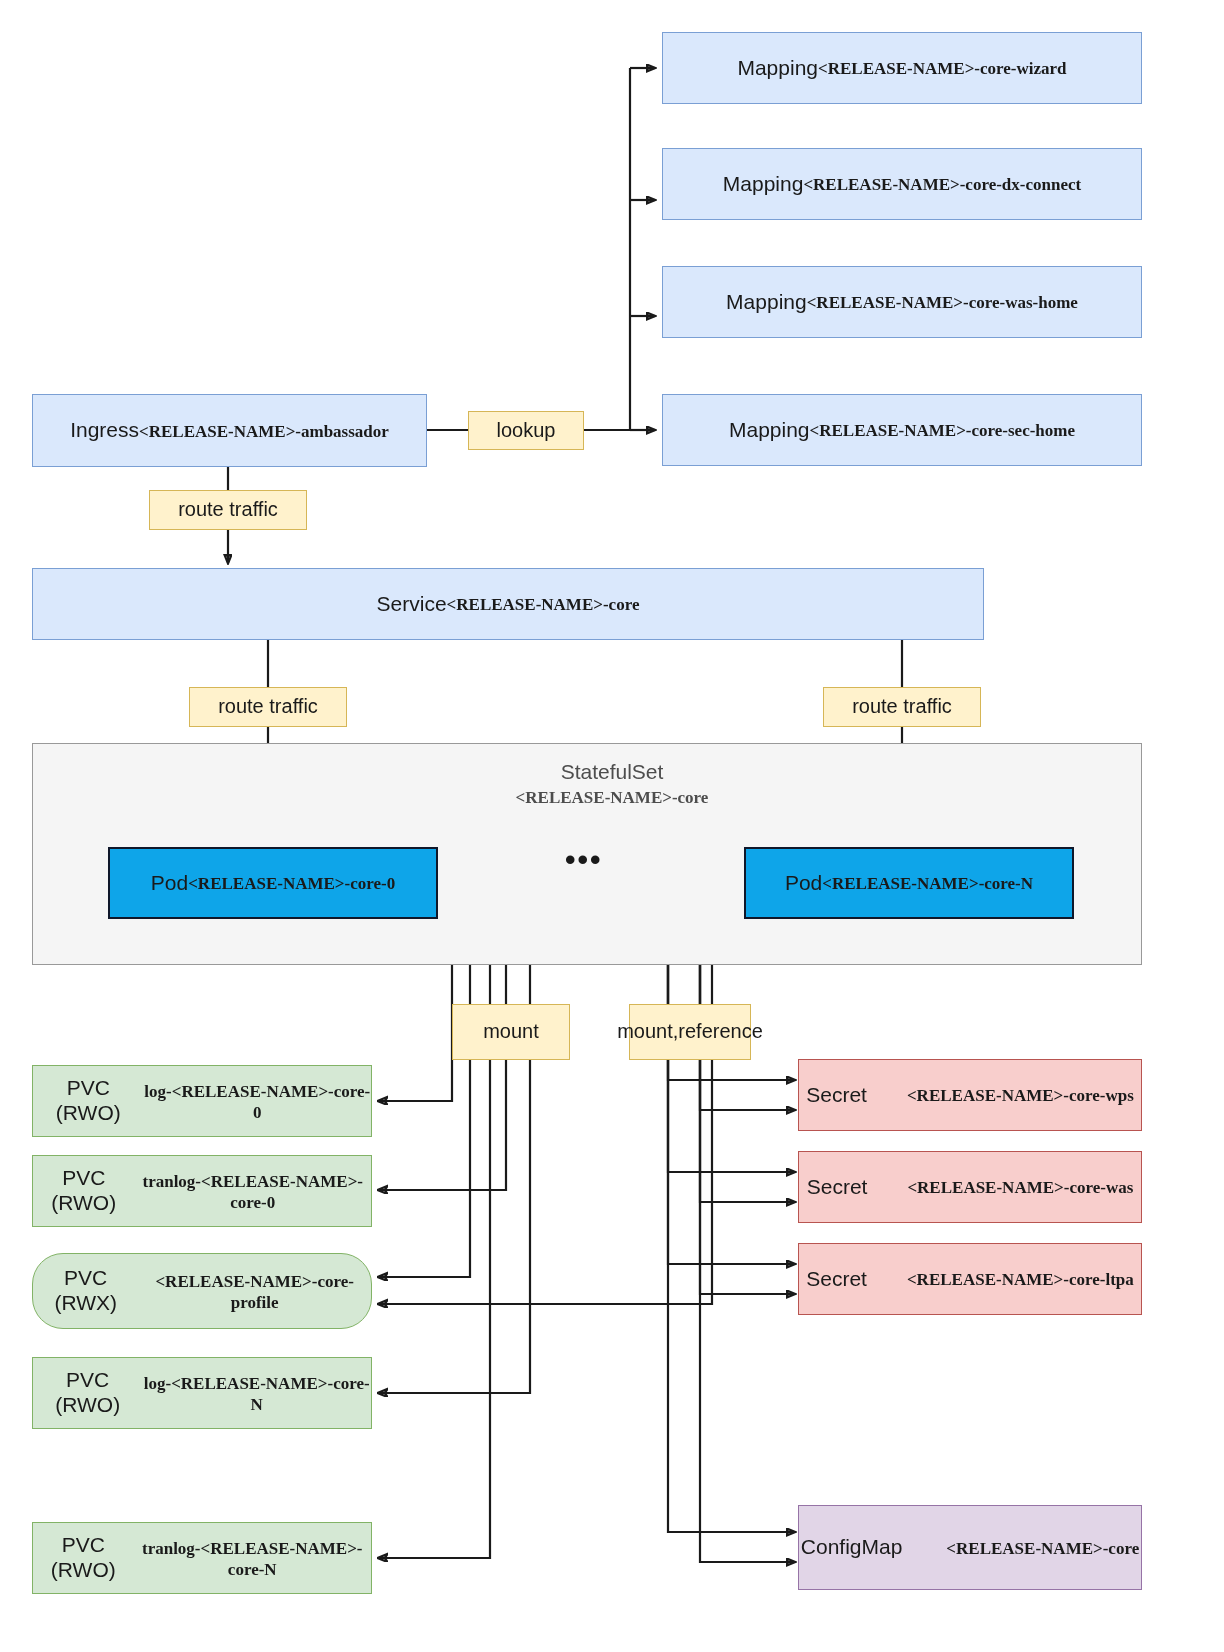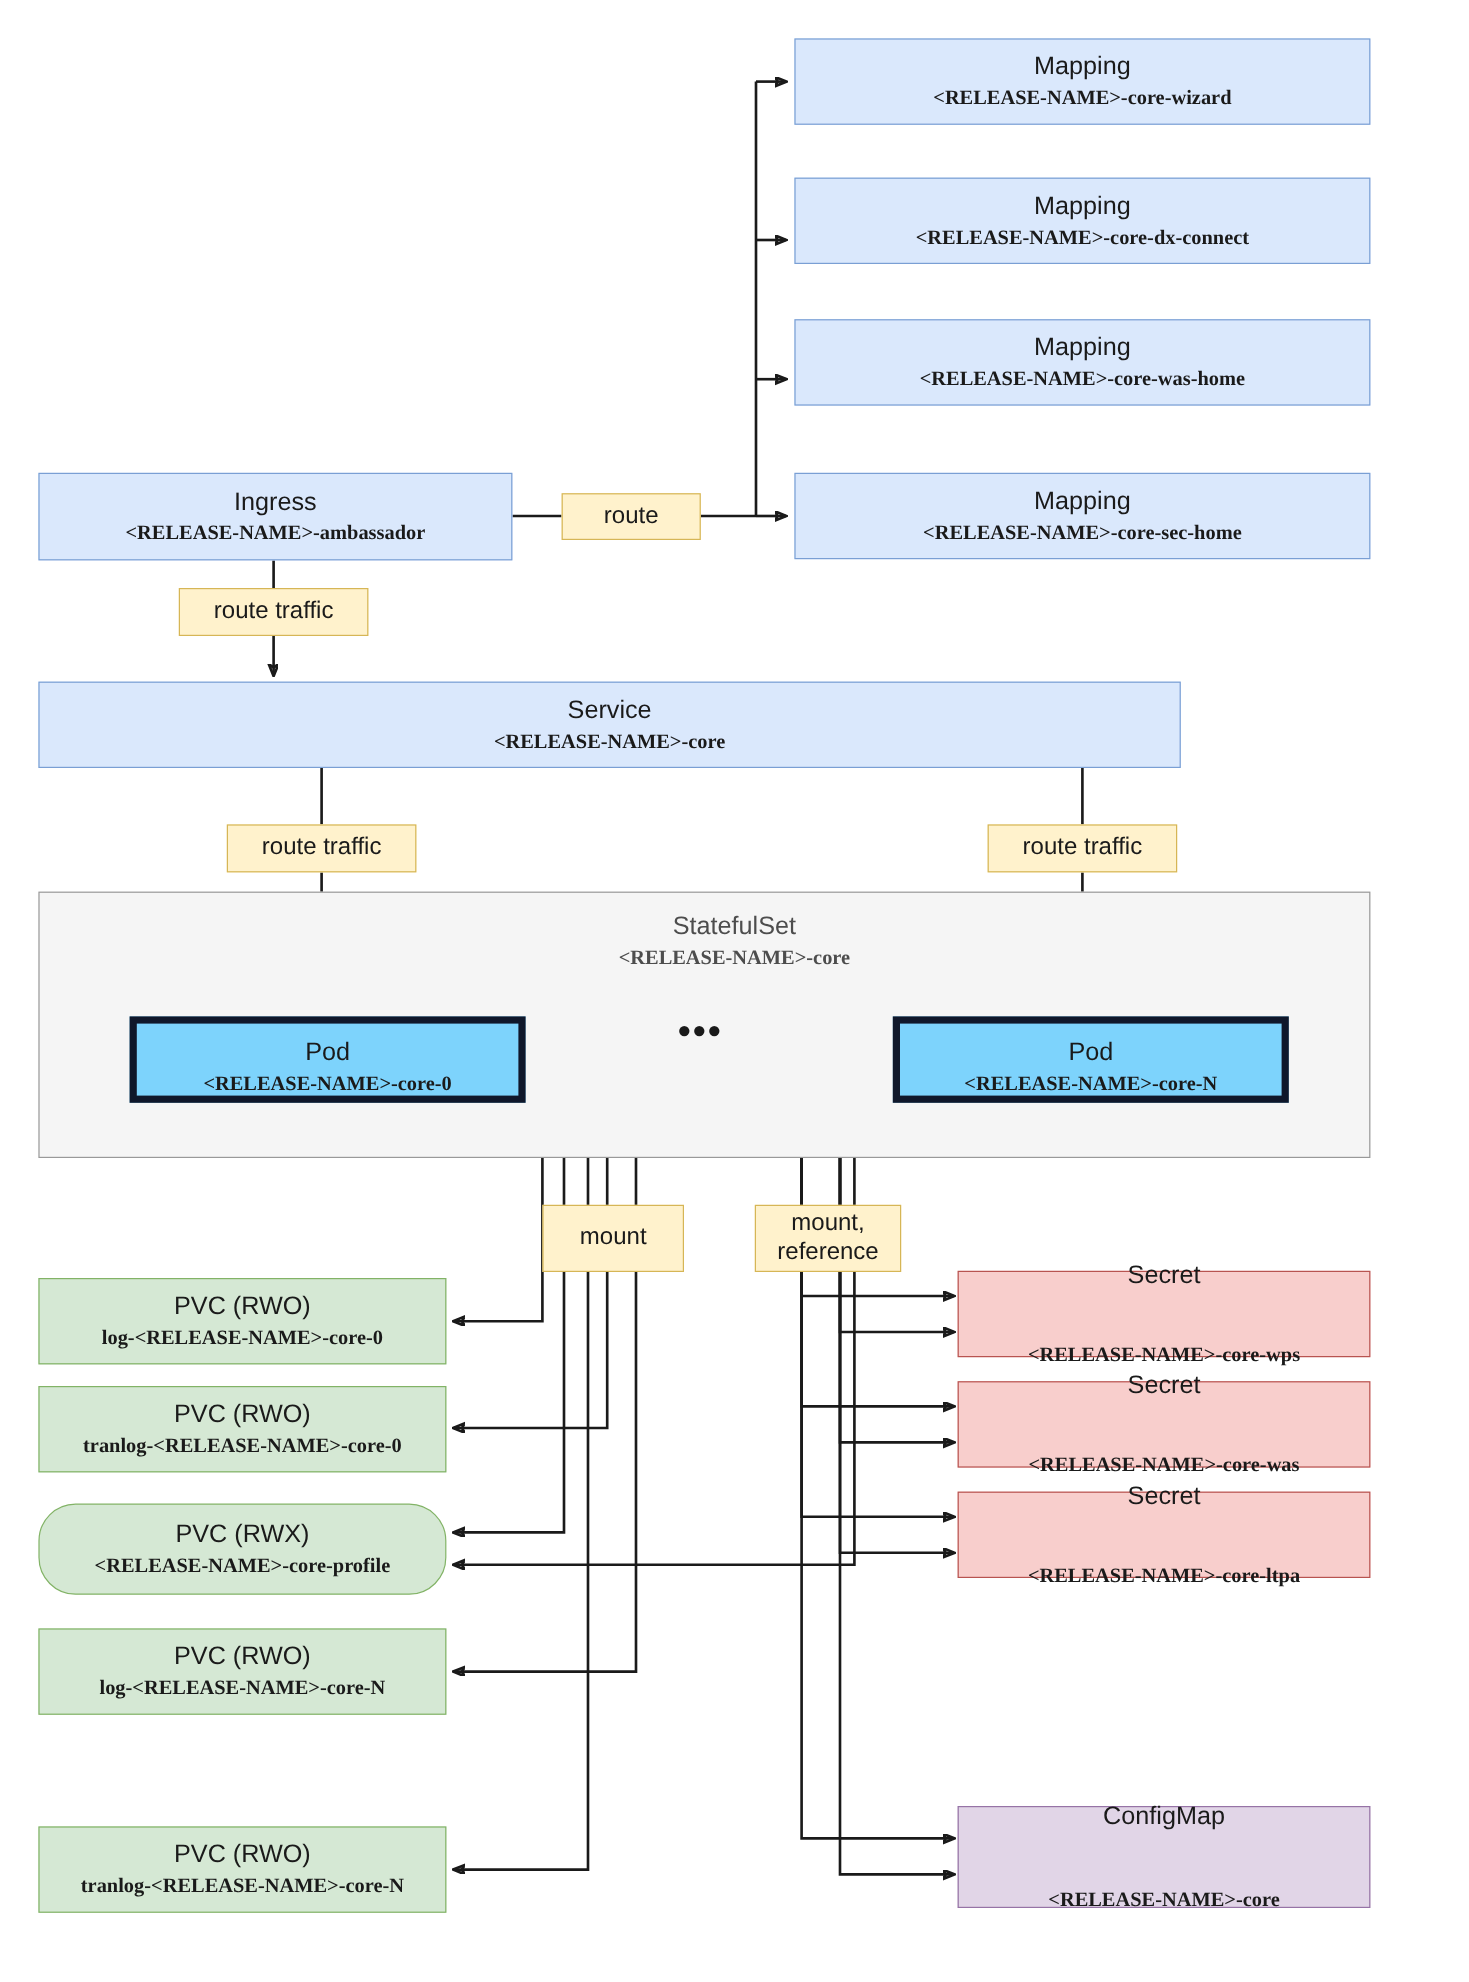--- a/index.html
+++ b/index.html
@@ -1,25 +1,25 @@
 <!DOCTYPE html>
 <html><head>
 <meta charset="utf-8">
 <style>
   html,body{margin:0;padding:0;background:#ffffff;}
   body{width:1224px;height:1652px;font-family:"Liberation Sans",sans-serif;overflow:hidden;}
   #stage{position:relative;width:1224px;height:1652px;}
 
-  .node{position:absolute;box-sizing:border-box;display:flex;flex-direction:column;
+  .node{position:absolute;box-sizing:border-box;display:flex;
         align-items:center;justify-content:center;text-align:center;line-height:1.18;}
   .t1{font-family:"Liberation Sans",sans-serif;font-size:21px;color:#1a1a1a;font-weight:400;}
   .t2{font-family:"Liberation Serif",serif;font-size:17px;color:#1a1a1a;font-weight:700;margin-top:3px;}
 
   .blue{background:#dae8fc;border:1px solid #7a9fd4;}
-  .orange{background:#7dd3fc;border:6px solid #0f172a;justify-content:flex-end;}
+  .orange{background:#0ea5e9;border:2px solid #0f172a;}
   .green{background:#d5e8d4;border:1px solid #82b366;}
   .red{background:#f8cecc;border:1px solid #b85450;gap:40px;}
   .purple{background:#e1d5e7;border:1px solid #9673a6;gap:44px;}
   .grayzone{background:#f5f5f5;border:1px solid #999999;}
   .ylabel{background:#fff2cc;border:1px solid #d6b656;font-family:"Liberation Sans",sans-serif;
           font-size:20px;color:#1a1a1a;}
 
   .zone-title{position:absolute;left:0;right:0;display:flex;flex-direction:column;
               align-items:center;text-align:center;}
   .zone-t1{font-size:21px;color:#4d4d4d;font-family:"Liberation Sans",sans-serif;}
@@ -109,21 +109,21 @@
     <span class="t1">Mapping</span>
     <span class="t2">&lt;RELEASE-NAME&gt;-core-sec-home</span>
   </div>
 
   <div class="node blue" style="left:32px;top:394px;width:395px;height:73px;">
     <span class="t1">Ingress</span>
     <span class="t2">&lt;RELEASE-NAME&gt;-ambassador</span>
   </div>
 
   <div class="node ylabel" style="left:468px;top:411px;width:116px;height:39px;">
-    <span>route</span>
+    <span>lookup</span>
   </div>
 
   <div class="node ylabel" style="left:149px;top:490px;width:158px;height:40px;">
     <span>route traffic</span>
   </div>
 
   <div class="node blue" style="left:32px;top:568px;width:952px;height:72px;">
     <span class="t1">Service</span>
     <span class="t2">&lt;RELEASE-NAME&gt;-core</span>
   </div>

